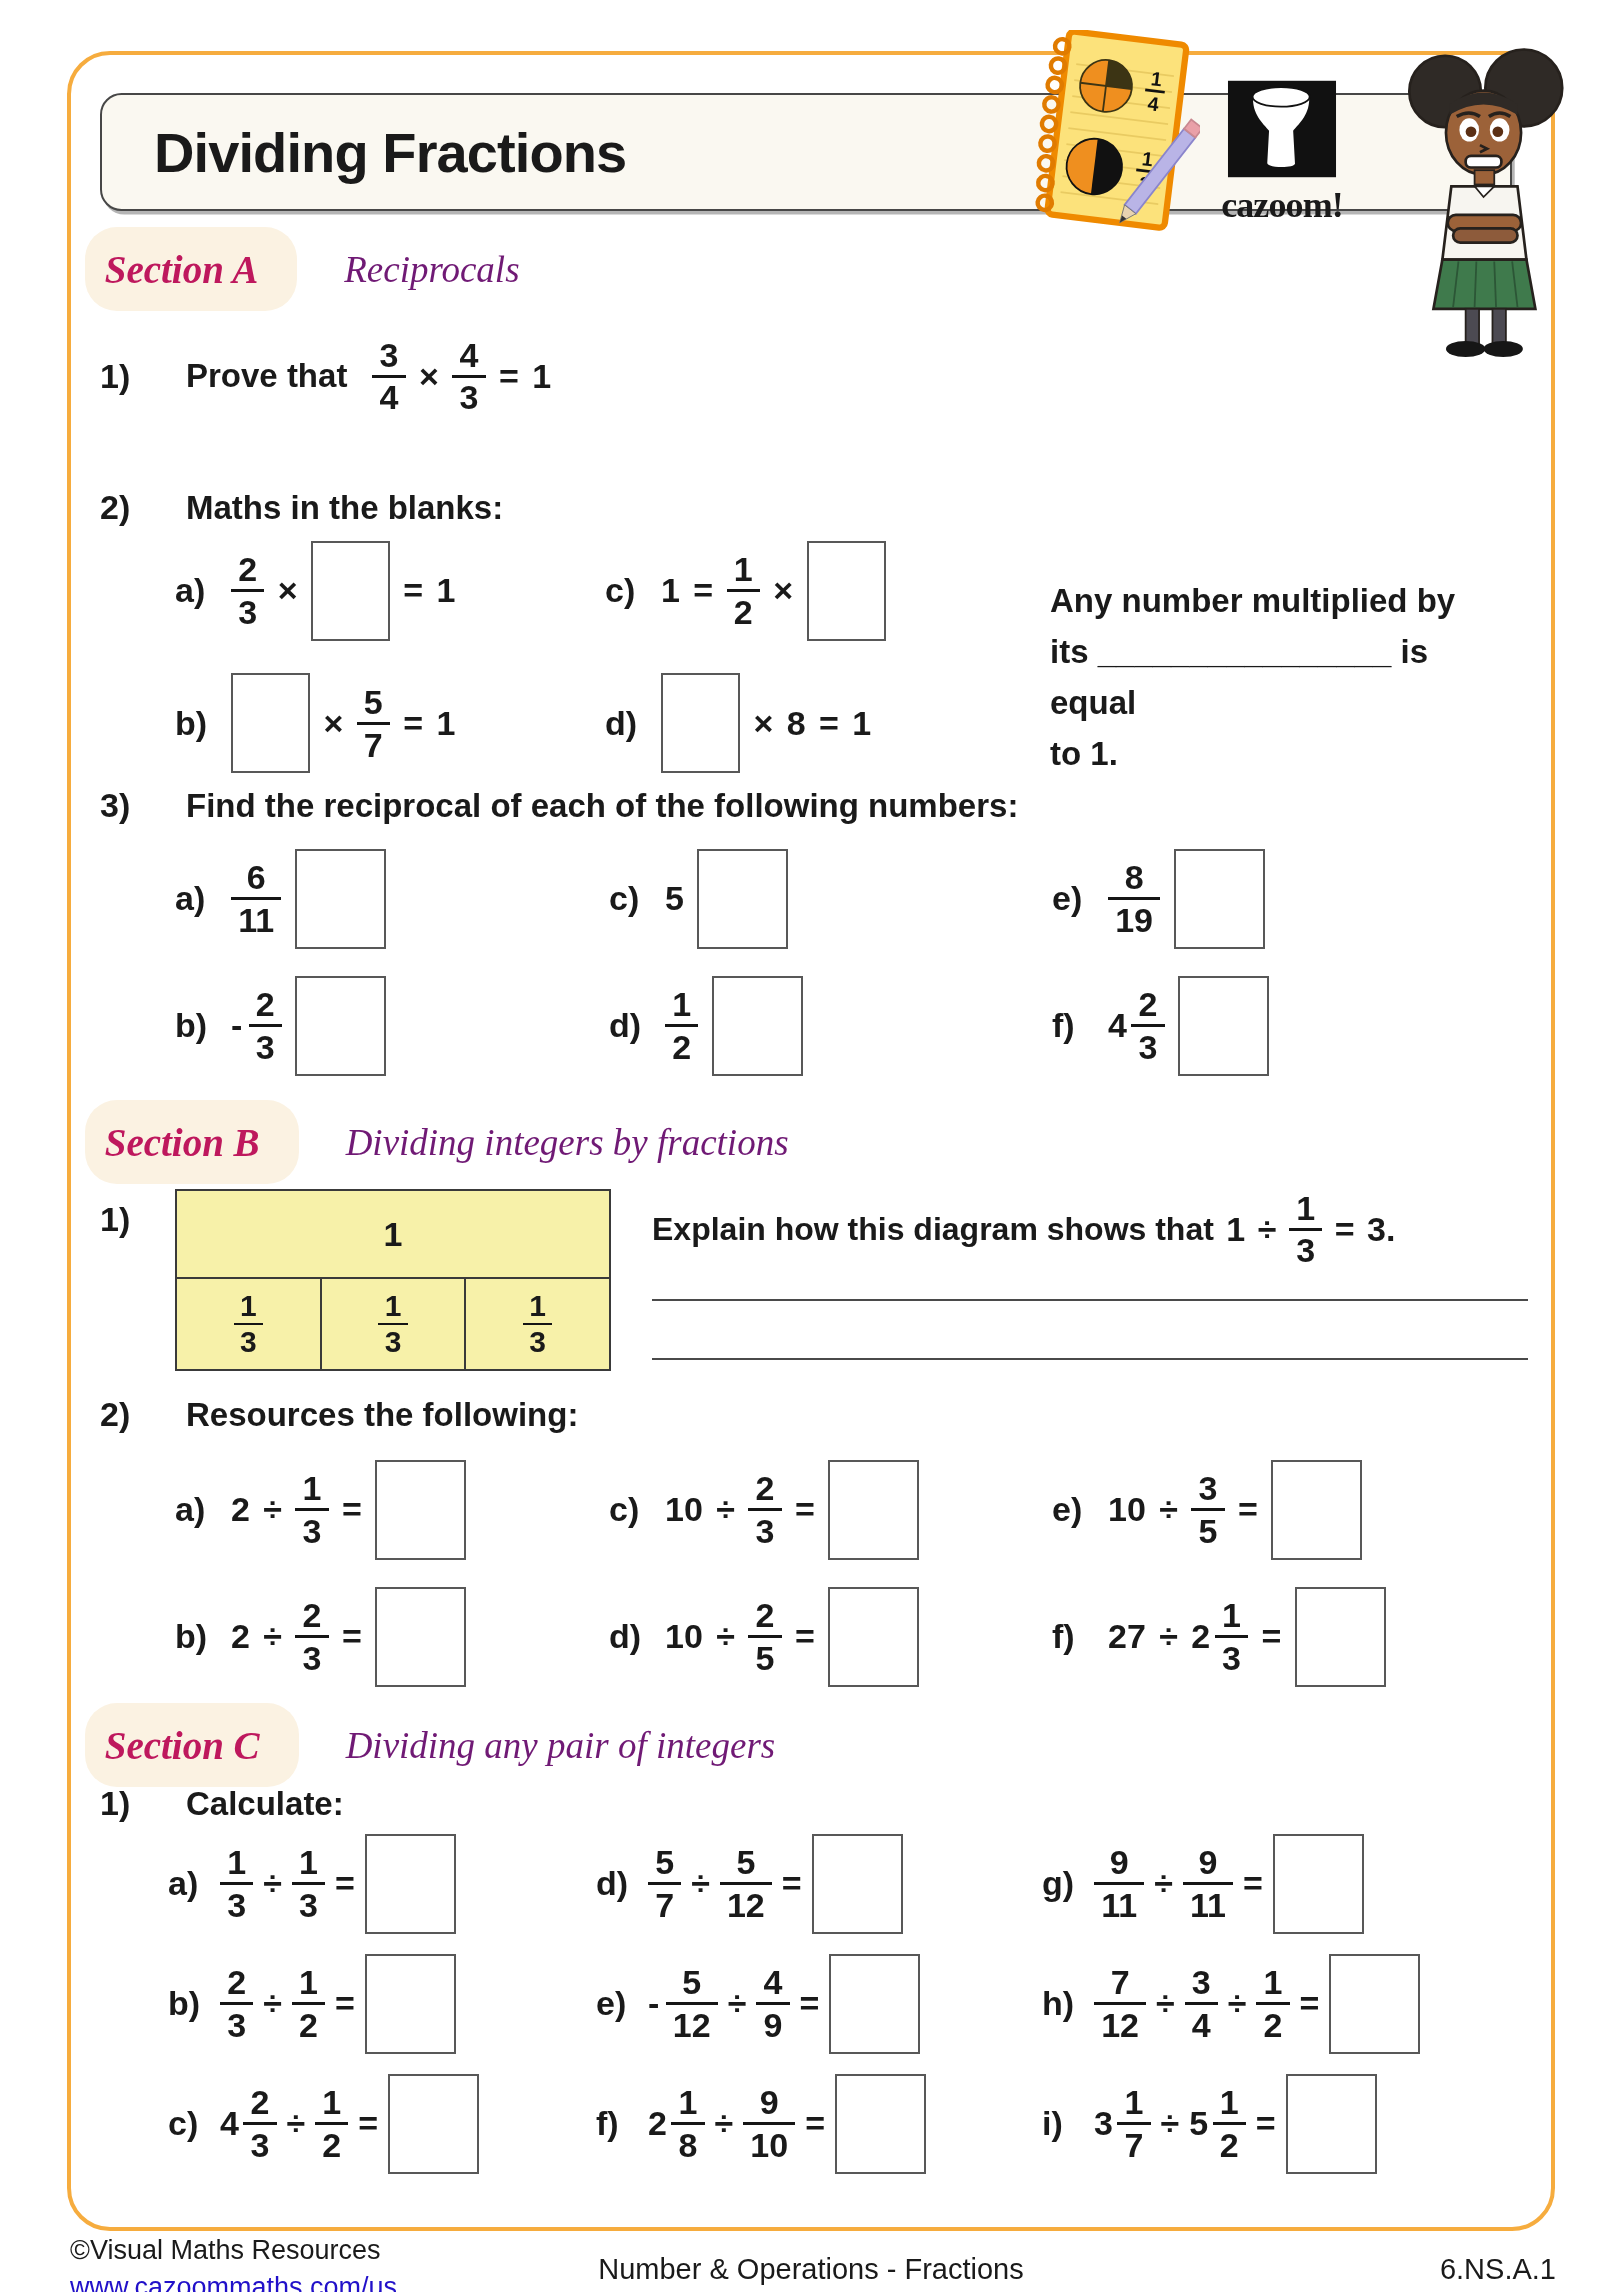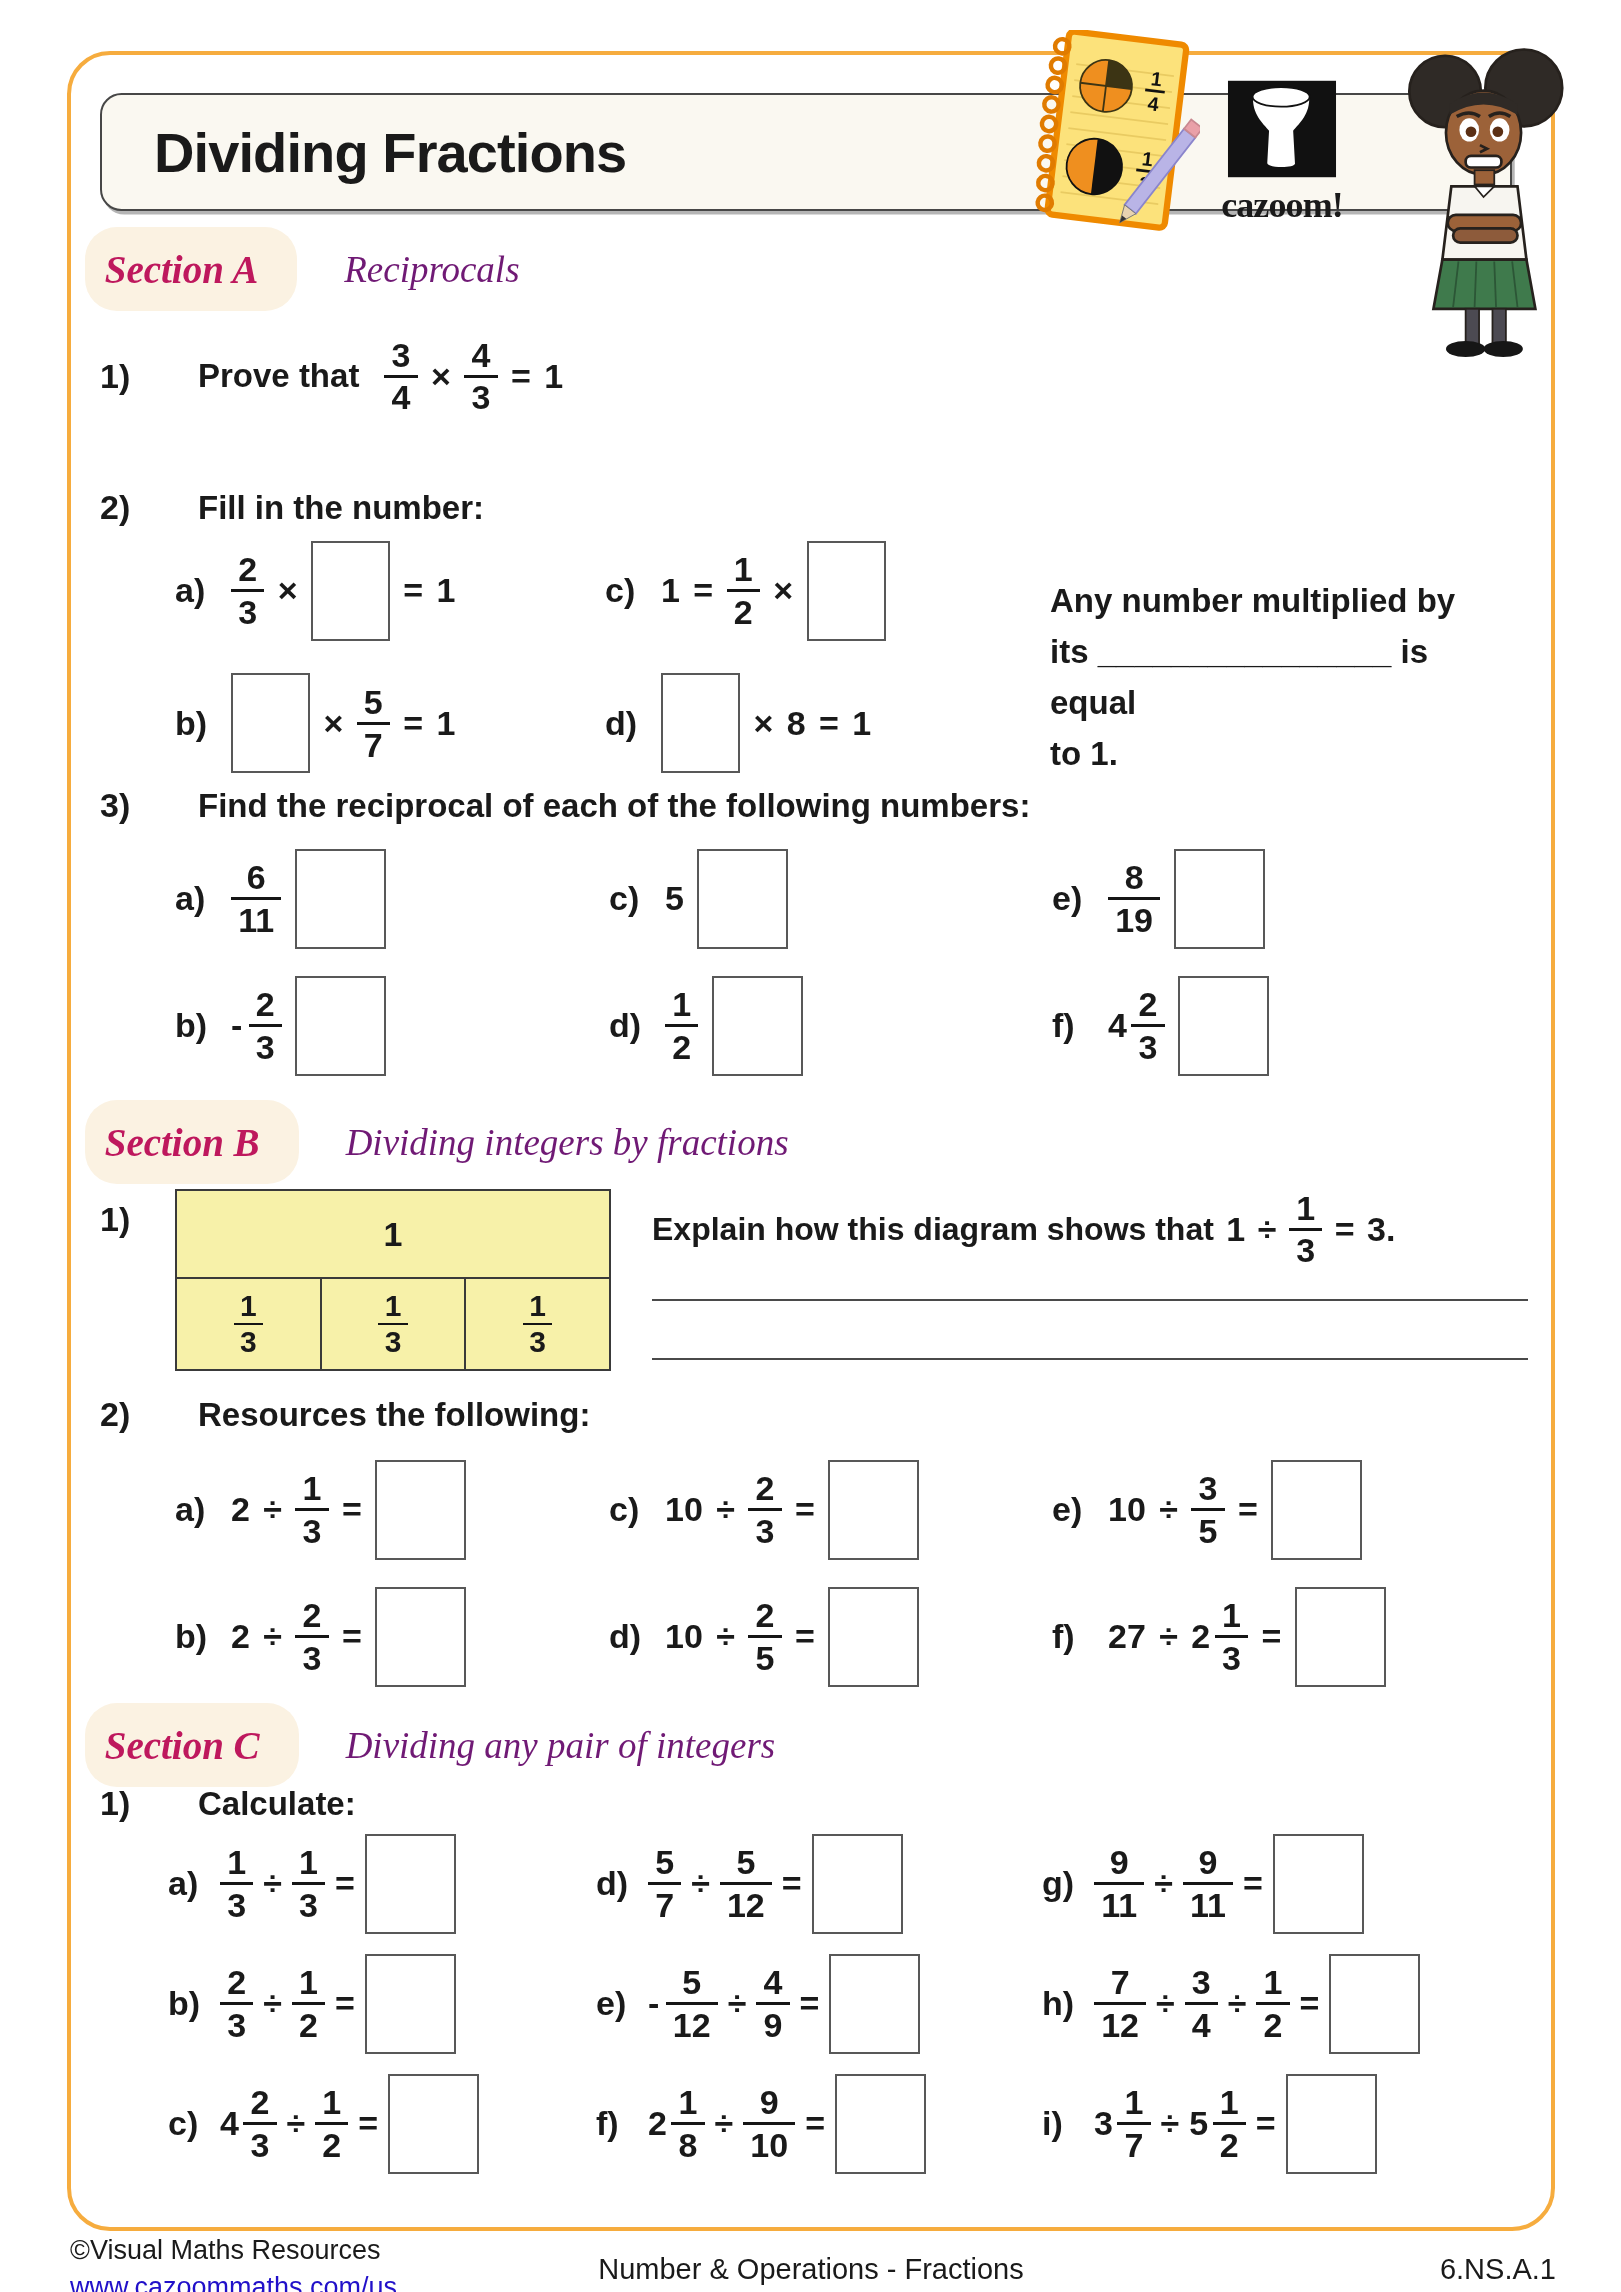--- a/index.html
+++ b/index.html
@@ -18,21 +18,21 @@
   .girl{position:absolute;left:1394px;top:45px;z-index:7;}
   
   .sechead{position:absolute;left:85px;height:84px;display:flex;align-items:center;z-index:1;}
   .blob{background:#FBF2E2;border-radius:32px;height:84px;display:flex;align-items:center;
         padding:0 39px 0 19.7px;}
   .secname{font-family:"Liberation Serif",serif;font-style:italic;font-weight:bold;font-size:39px;color:#be185d;}
   .secsub{font-family:"Liberation Serif",serif;font-style:italic;font-size:37px;margin-left:47px;color:#701a75;}
   
   .qrow{position:absolute;display:flex;align-items:center;}
   .qnum{font-size:34px;font-weight:bold;width:86px;flex:none;}
-  .qprompt{font-size:33px;font-weight:bold;margin-left:12px;}
+  .qprompt{font-size:33px;font-weight:bold;}
   .expr{display:flex;align-items:center;gap:13.4px;}
   .tok{font-size:34px;font-weight:bold;white-space:nowrap;}
   .tok.long{font-size:32px;}
   .fwrap{display:inline-flex;align-items:center;gap:6.3px;}
   .frac{display:inline-flex;flex-direction:column;align-items:center;}
   .fn,.fd{font-size:34px;font-weight:bold;line-height:1.12;padding:0.9px 7.2px;text-align:center;}
   .fd{border-top:3.6px solid #151515;}
   .abox{width:91px;height:100px;border:2.7px solid #585858;background:#fff;box-sizing:border-box;flex:none;}
   .grid{position:absolute;display:grid;}
   .item{display:flex;align-items:center;height:113px;}
@@ -204,21 +204,21 @@
             <span class="fd">3</span>
           </span>
         </span>
         <span class="tok">=</span>
         <span class="tok">1</span>
       </div>
   </div>
 
   <div class="qrow" style="left:100px;top:488px;">
     <span class="qnum">2)</span>
-    <span class="qprompt">Fill in the number:</span>
+    <span class="qprompt">Maths in the blanks:</span>
   </div>
   <div class="grid" id="ga2">
       <div class="item">
         <span class="ilabel">a)</span>
         <div class="expr">
           <span class="fwrap">
             <span class="frac">
               <span class="fn">2</span>
               <span class="fd">3</span>
             </span>

